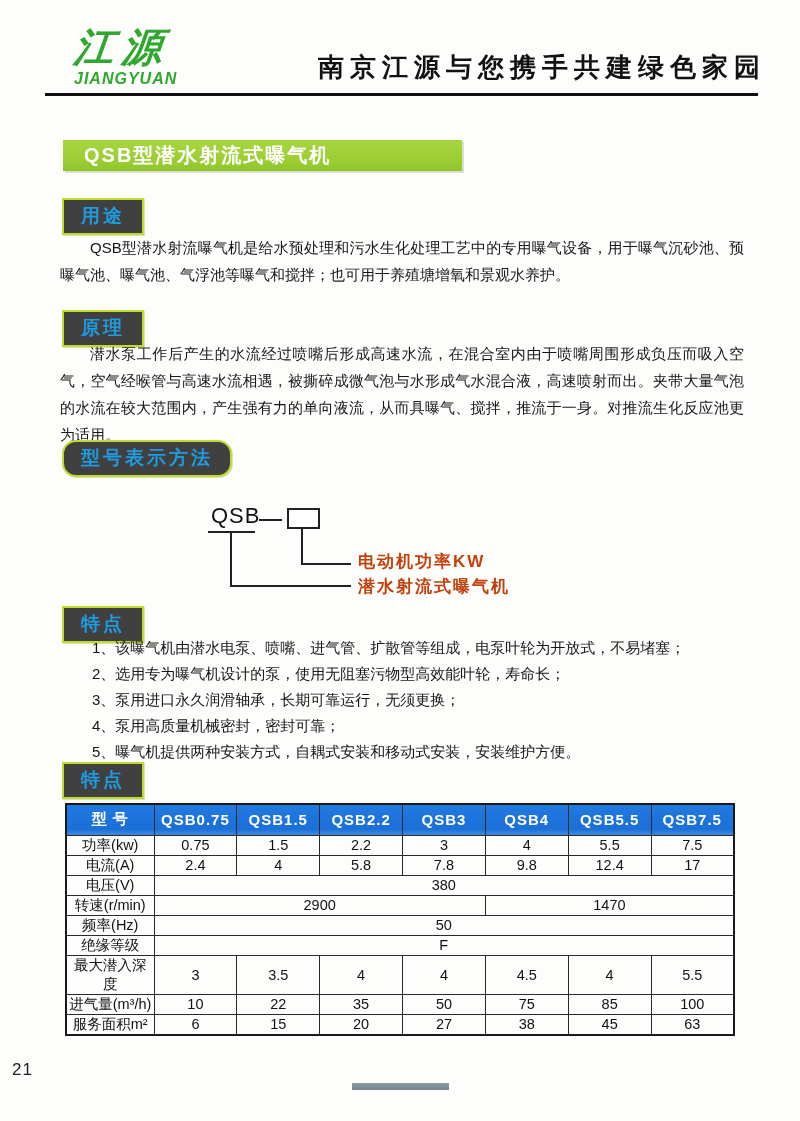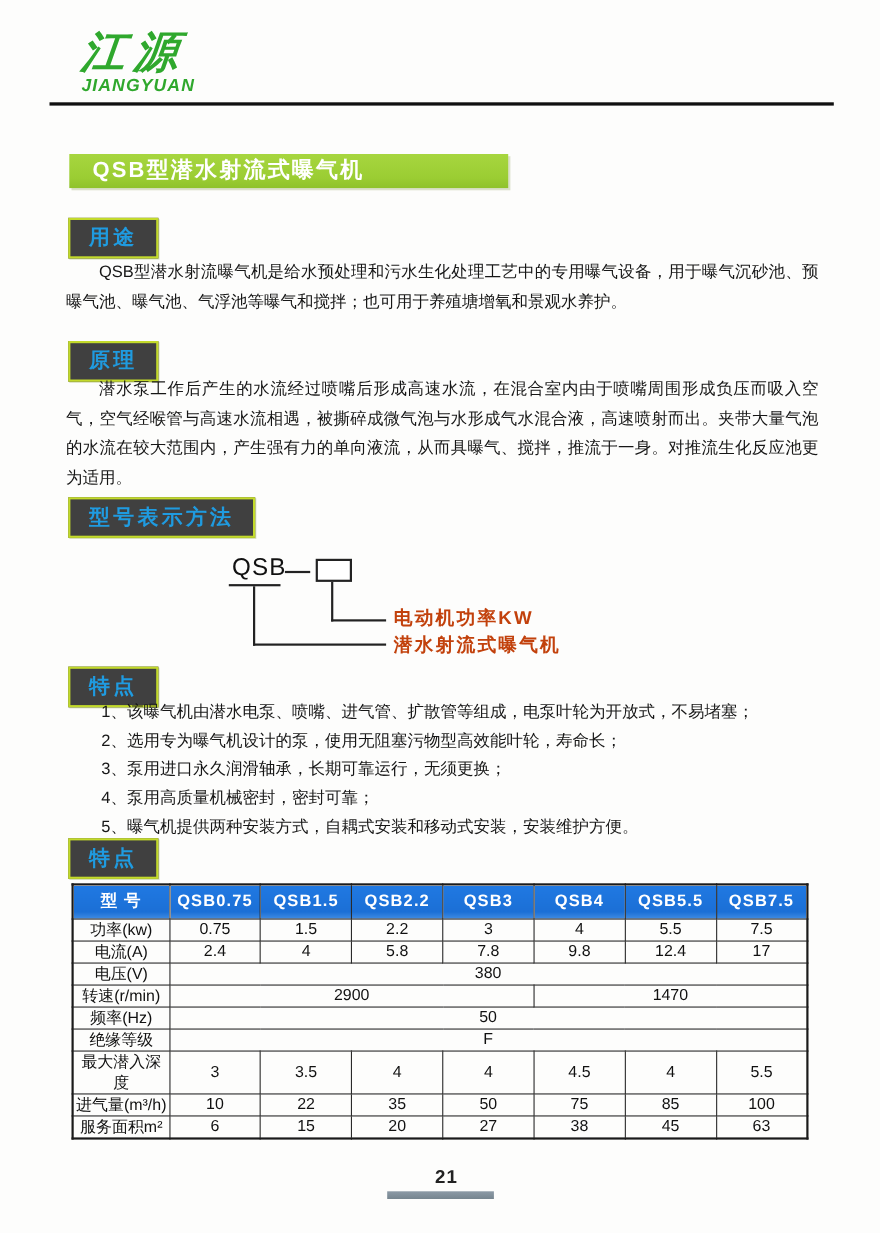--- a/index.html
+++ b/index.html
@@ -44,21 +44,21 @@
   .sec-label {
     position: absolute; left: 62px;
     border: 2px solid #c3da2b; background: #404040;
     color: #1f9be0; font-weight: bold; font-size: 19px;
     letter-spacing: 3px; padding: 3px 17px 4px 17px;
     box-shadow: 1px 1px 0 rgba(150,170,70,0.35);
     white-space: nowrap;
   }
   .lbl-usage     { top: 198px; }
   .lbl-principle { top: 310px; }
-  .lbl-model     { top: 452px; }
+  .lbl-model     { top: 440px; border-radius: 14px; }
   .lbl-features  { top: 606px; }
   .lbl-params    { top: 762px; }
   
   .para {
     position: absolute; left: 60px; width: 684px;
     font-size: 15px; line-height: 27px; text-indent: 2em;
     text-align: justify; color: #161616;
   }
   .para-usage     { top: 234px; }
   .para-principle { top: 340px; }
@@ -95,36 +95,37 @@
   .param-table thead th {
     background: linear-gradient(180deg, #2079e2 0%, #1b6fd6 80%, #3e8ae2 100%);
     color: #ffffff; font-weight: bold; font-size: 15px; height: 31px;
     letter-spacing: 1px;
   }
   .param-table tbody th {
     font-weight: normal; background: #fdfdfc; font-size: 14.5px;
   }
   .param-table col.c-label { width: 88px; }
   
-  .footer { position: absolute; left: 0; top: 1060px; width: 800px; text-align: center; font-weight: bold; }
+  .footer { position: absolute; left: 0; top: 1060px; width: 800px; text-align: left; }
   .page-num { font-size: 17px; color: #222; letter-spacing: 1px; padding-left: 12px; }
   .footer-bar {
     width: 97px; height: 7px; margin: 3px auto 0 auto;
     background: linear-gradient(180deg, #8c9aa6 0%, #76858f 100%);
   }
 </style>
 </head>
 <body>
 
 <div class="page">
 
   <div class="logo">
     <div class="logo-cn">江源</div>
     <div class="logo-en">JIANGYUAN</div>
   </div>
+  <div class="slogan">南京江源与您携手共建绿色家园</div>
   <div class="header-rule"></div>
 
   <div class="title-bar">QSB型潜水射流式曝气机</div>
 
   <div class="sec-label lbl-usage">用途</div>
   <div class="para para-usage">QSB型潜水射流曝气机是给水预处理和污水生化处理工艺中的专用曝气设备，用于曝气沉砂池、预曝气池、曝气池、气浮池等曝气和搅拌；也可用于养殖塘增氧和景观水养护。</div>
 
   <div class="sec-label lbl-principle">原理</div>
   <div class="para para-principle">潜水泵工作后产生的水流经过喷嘴后形成高速水流，在混合室内由于喷嘴周围形成负压而吸入空气，空气经喉管与高速水流相遇，被撕碎成微气泡与水形成气水混合液，高速喷射而出。夹带大量气泡的水流在较大范围内，产生强有力的单向液流，从而具曝气、搅拌，推流于一身。对推流生化反应池更为适用。</div>
 

